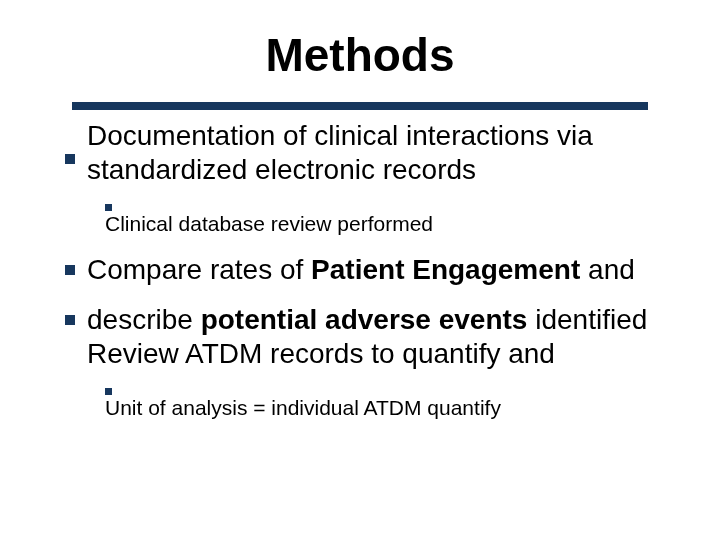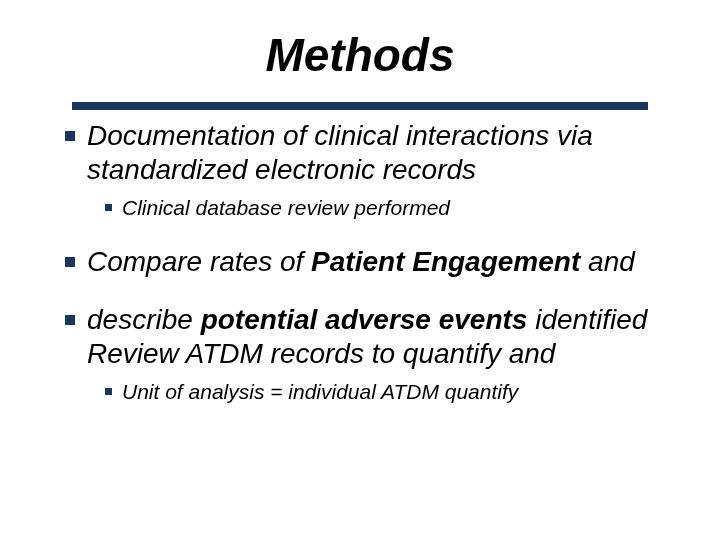--- a/index.html
+++ b/index.html
@@ -8,21 +8,20 @@
     background: #ffffff;
   }
   .slide {
     position: relative;
     width: 720px;
     height: 489px;
     background: var(--bg, #ffffff);
     overflow: hidden;
     font-family: "Liberation Sans", sans-serif;
     color: var(--text, #000000);
-    font-style: italic;
   }
   .slide-title {
     position: absolute;
     top: 30px;
     left: 0;
     width: 100%;
     margin: 0;
     text-align: center;
     font-size: 46px;
     line-height: 50px;
@@ -40,37 +39,39 @@
   .bullet-list {
     position: absolute;
     top: 119px;
     left: 65px;
     width: 615px;
   }
   .bullet {
     display: flex;
     font-size: 28px;
     line-height: 34px;
-    margin-top: 24px;
+    margin-top: 16px;
   }
   .bullet:first-child {
     margin-top: 0;
+    align-items: center;
   }
   .bullet .marker {
     flex: 0 0 10px;
     width: 10px;
     height: 10px;
     margin: 12px 12px 0 0;
     background: var(--accent, #17375e);
   }
   .sub {
     display: flex;
     font-size: 21px;
     line-height: 26px;
     margin: 8px 0 0 40px;
+    flex-direction: column;
   }
   .sub .marker {
     flex: 0 0 7px;
     width: 7px;
     height: 7px;
     margin: 9px 10px 0 0;
     background: var(--accent, #17375e);
   }
   .lines {
     min-width: 0;

